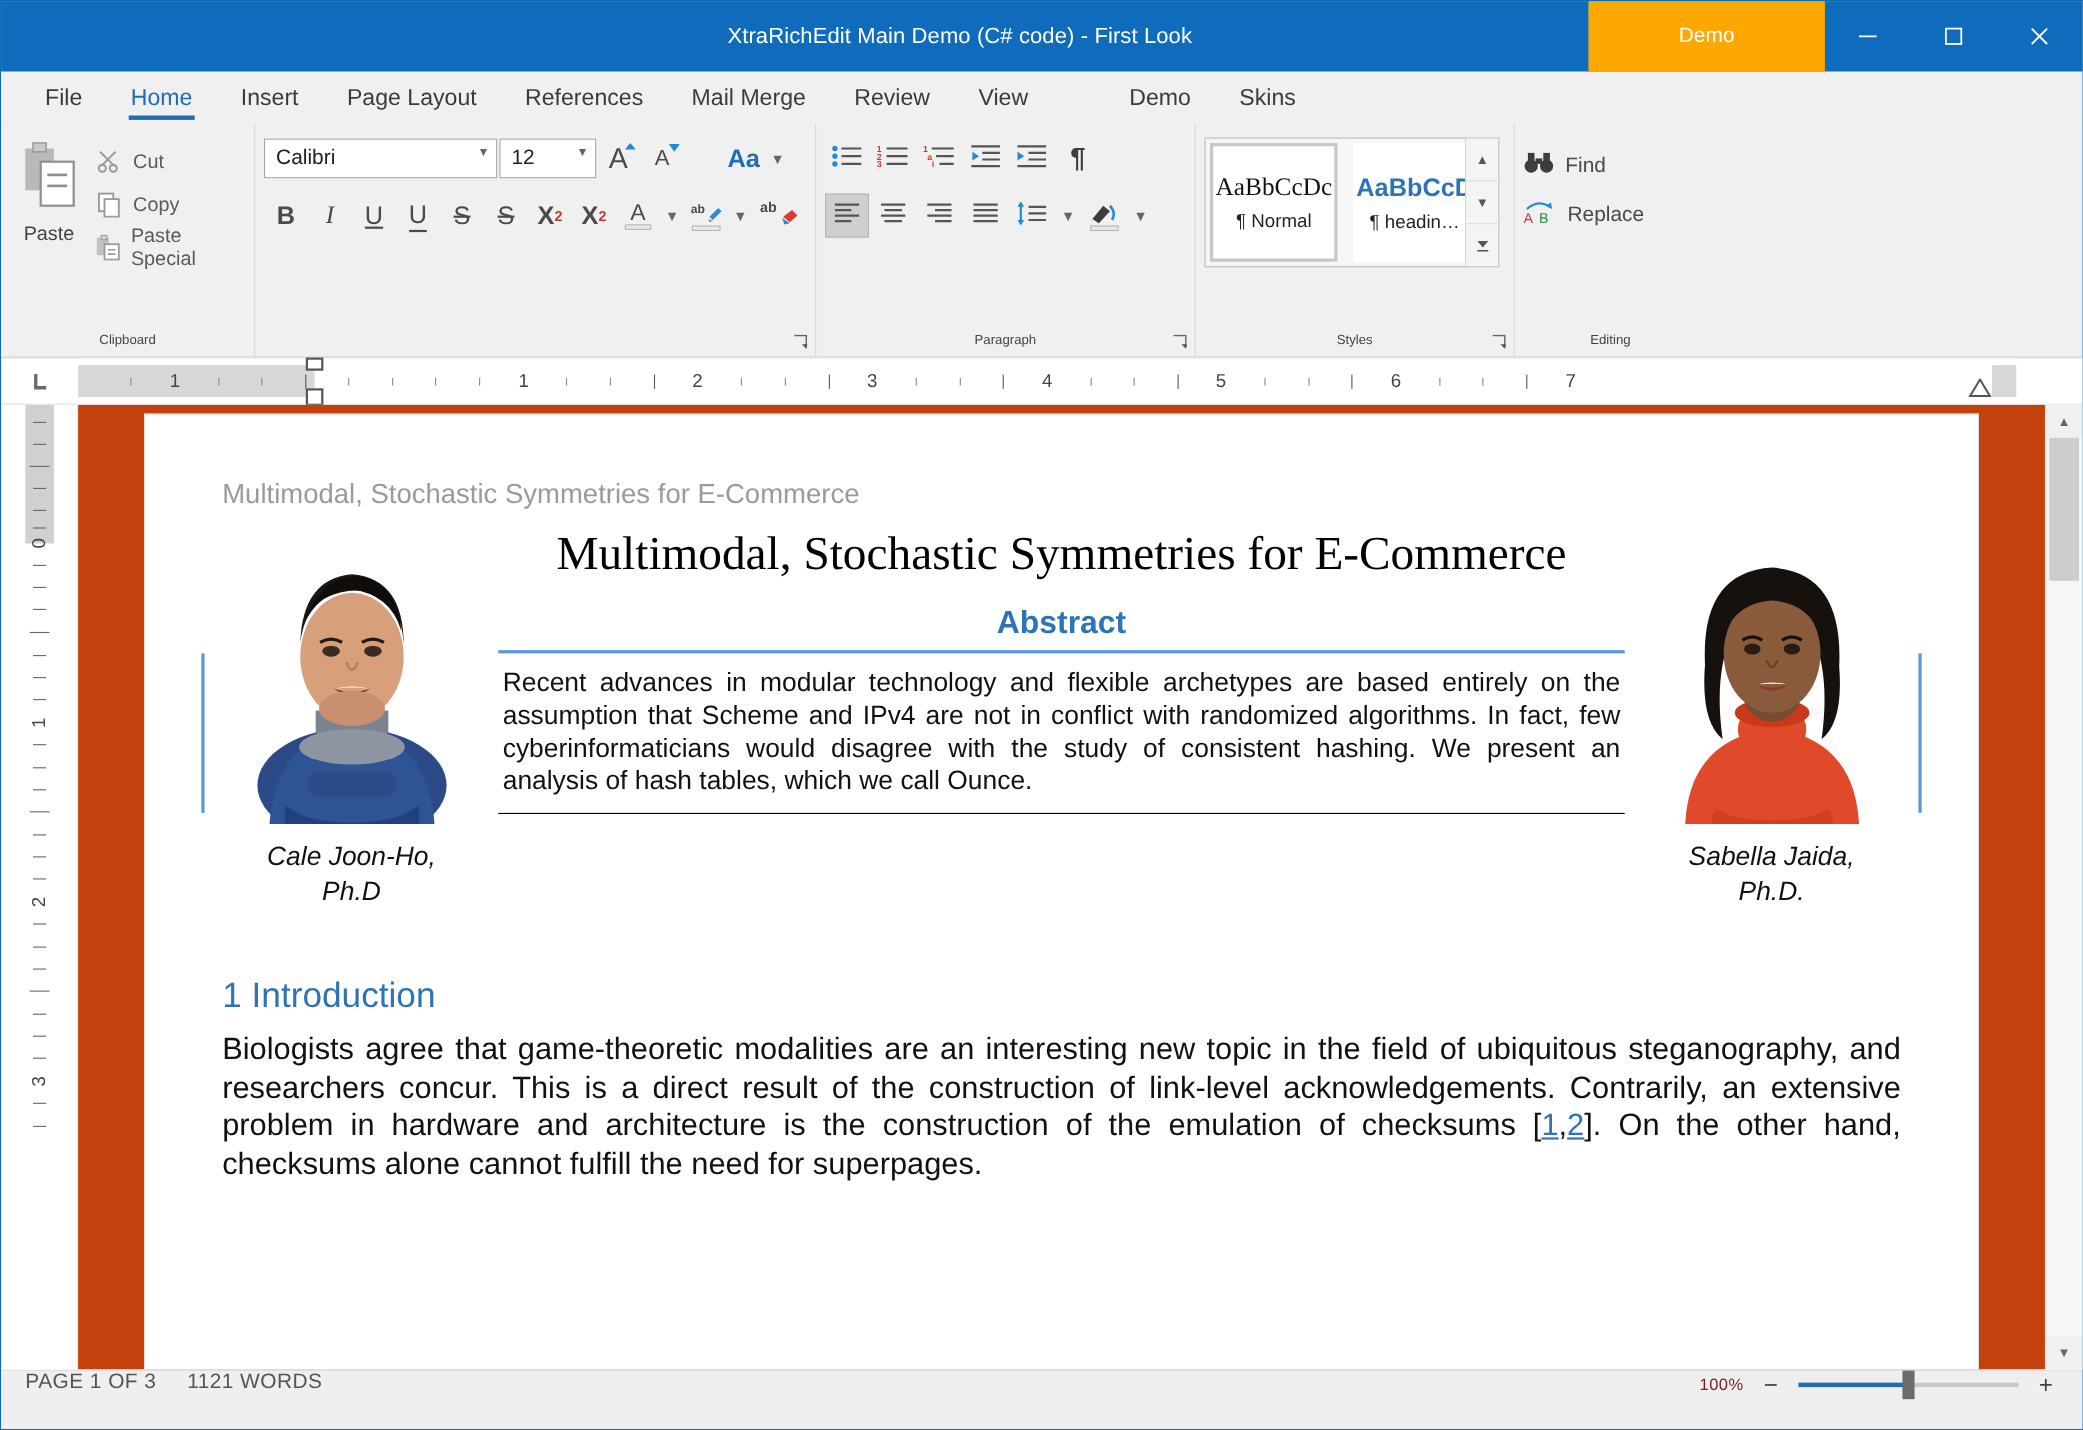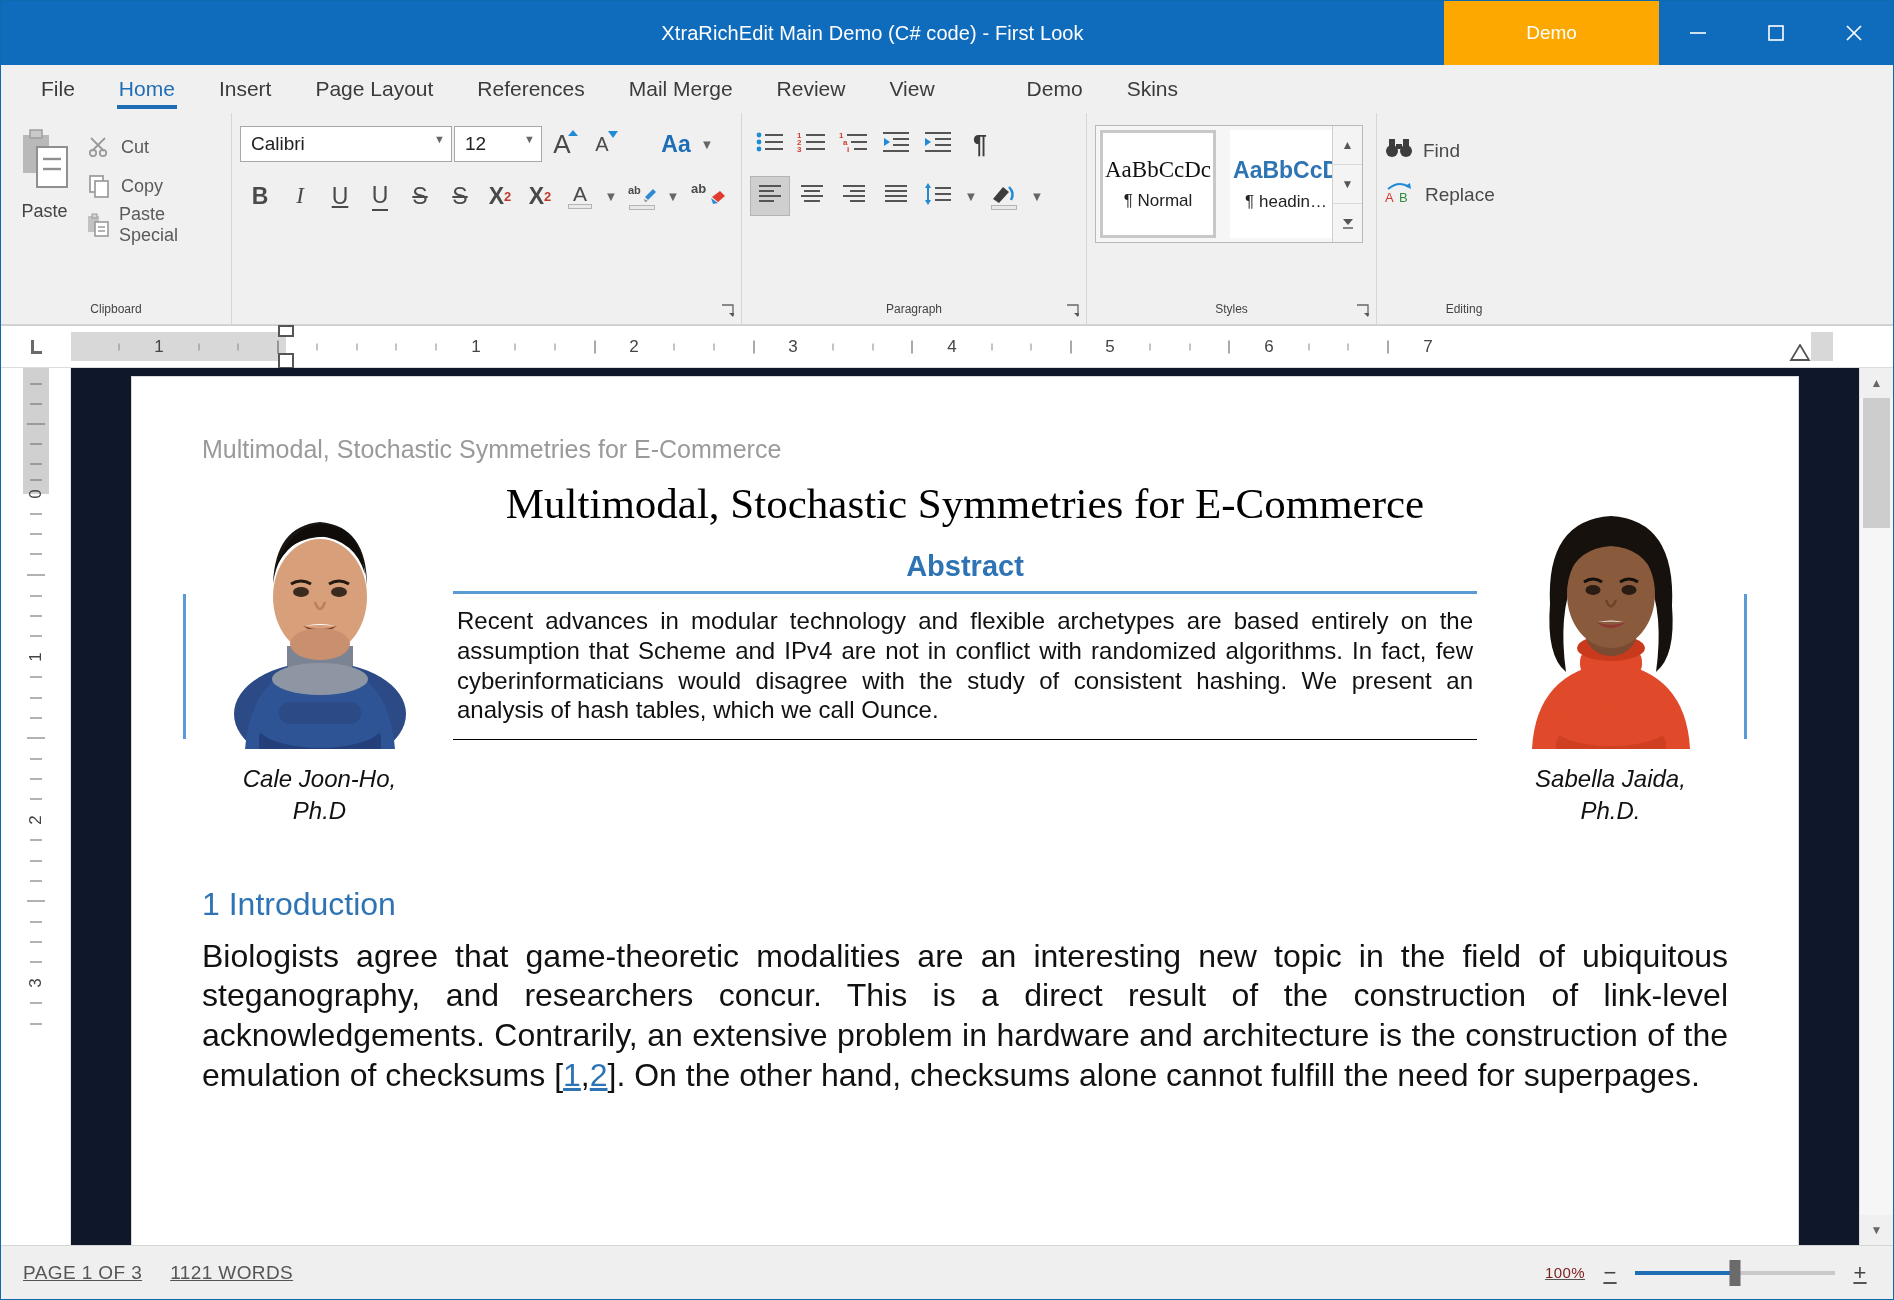--- a/index.html
+++ b/index.html
@@ -221,21 +221,21 @@
 
   .doc-body { flex: 1; display: flex; position: relative; overflow: hidden; background: #ffffff; }
   .ruler-v {
     width: 70px; flex: 0 0 70px; background: #ffffff;
     position: relative; border-right: 1px solid #e6e6e6;
   }
   .vmargin { position: absolute; left: 22px; width: 26px; background: #d0d0d0; }
   .vtick { position: absolute; left: 35px; transform: translate(-50%,-50%); height: 1px; background: #666; }
   .vtick.num { background: none; font-size: 17px; color: #444; height: auto; transform: translate(-50%,-50%) rotate(-90deg); }
 
-  .page-scroll { flex: 1; position: relative; background: #0f172a; overflow: hidden; }
+  .page-scroll { flex: 1; position: relative; background: #c2410c; overflow: hidden; }
   .page {
     position: absolute; left: 60px; right: 60px; top: 8px; bottom: -40px;
     background: #ffffff;
     border: 1px solid #d9d9d9;
     border-bottom: none;
   }
   .page-inner { padding: 58px 70px 0 70px; }
   .doc-header {
     font-size: 25px; color: #9a9a9a;
     margin-bottom: 10px;
@@ -288,46 +288,45 @@
   .abstract-box::after  { right: -270px; }
   .abstract-text {
     font-size: 24px; color: #111; line-height: 1.24;
     text-align: justify;
   }
   .sec-h1 {
     font-size: 32px; color: #2e74b5;
     margin-top: 58px; margin-bottom: 14px;
   }
   .body-text {
-    font-size: 32px; color: #111; line-height: 1.24;
+    font-size: 28px; color: #111; line-height: 1.24;
     text-align: justify;
   }
   .cite { color: #2e74b5; text-decoration: underline; }
 
   
   .vscroll {
     width: 34px; flex: 0 0 34px;
     background: #f6f6f6;
     border-left: 1px solid #dcdcdc;
     display: flex; flex-direction: column;
   }
   .vs-btn { height: 30px; display:flex; align-items:center; justify-content:center; color:#666; font-size:12px; background:#f0f0f0; }
   .vs-track { flex: 1; position: relative; background: #f6f6f6; }
   .vs-thumb { position: absolute; left: 3px; right: 3px; top: 0; height: 130px; background: #cdcdcd; }
 
   
   .statusbar {
     height: 54px; flex: 0 0 54px;
     background: #efefef;
     border-top: 1px solid #d6d6d6;
-    display: flex; align-items: center;
+    display: flex; align-items: flex-start;
     padding: 0 22px;
     font-size: 19px; color: #555;
     letter-spacing: .4px;
-    text-decoration: underline;
   }
   .status-left { display: flex; gap: 28px; }
   .status-right { margin-left: auto; display: flex; align-items: center; gap: 14px; }
   .zoom-pct { font-size: 15px; color: #7f1d1d; }
   .zoom-minus, .zoom-plus { font-size: 22px; color: #444; width: 22px; text-align: center; }
   .zoom-track { width: 200px; height: 4px; background: #c9c9c9; position: relative; }
   .zoom-fill { position: absolute; left: 0; top: 0; bottom: 0; width: 50%; background: #1f6db5; }
   .zoom-thumb { position: absolute; left: 50%; top: -11px; width: 11px; height: 26px; background: #6b6b6b; transform: translateX(-50%); }
 </style>
 </head>

